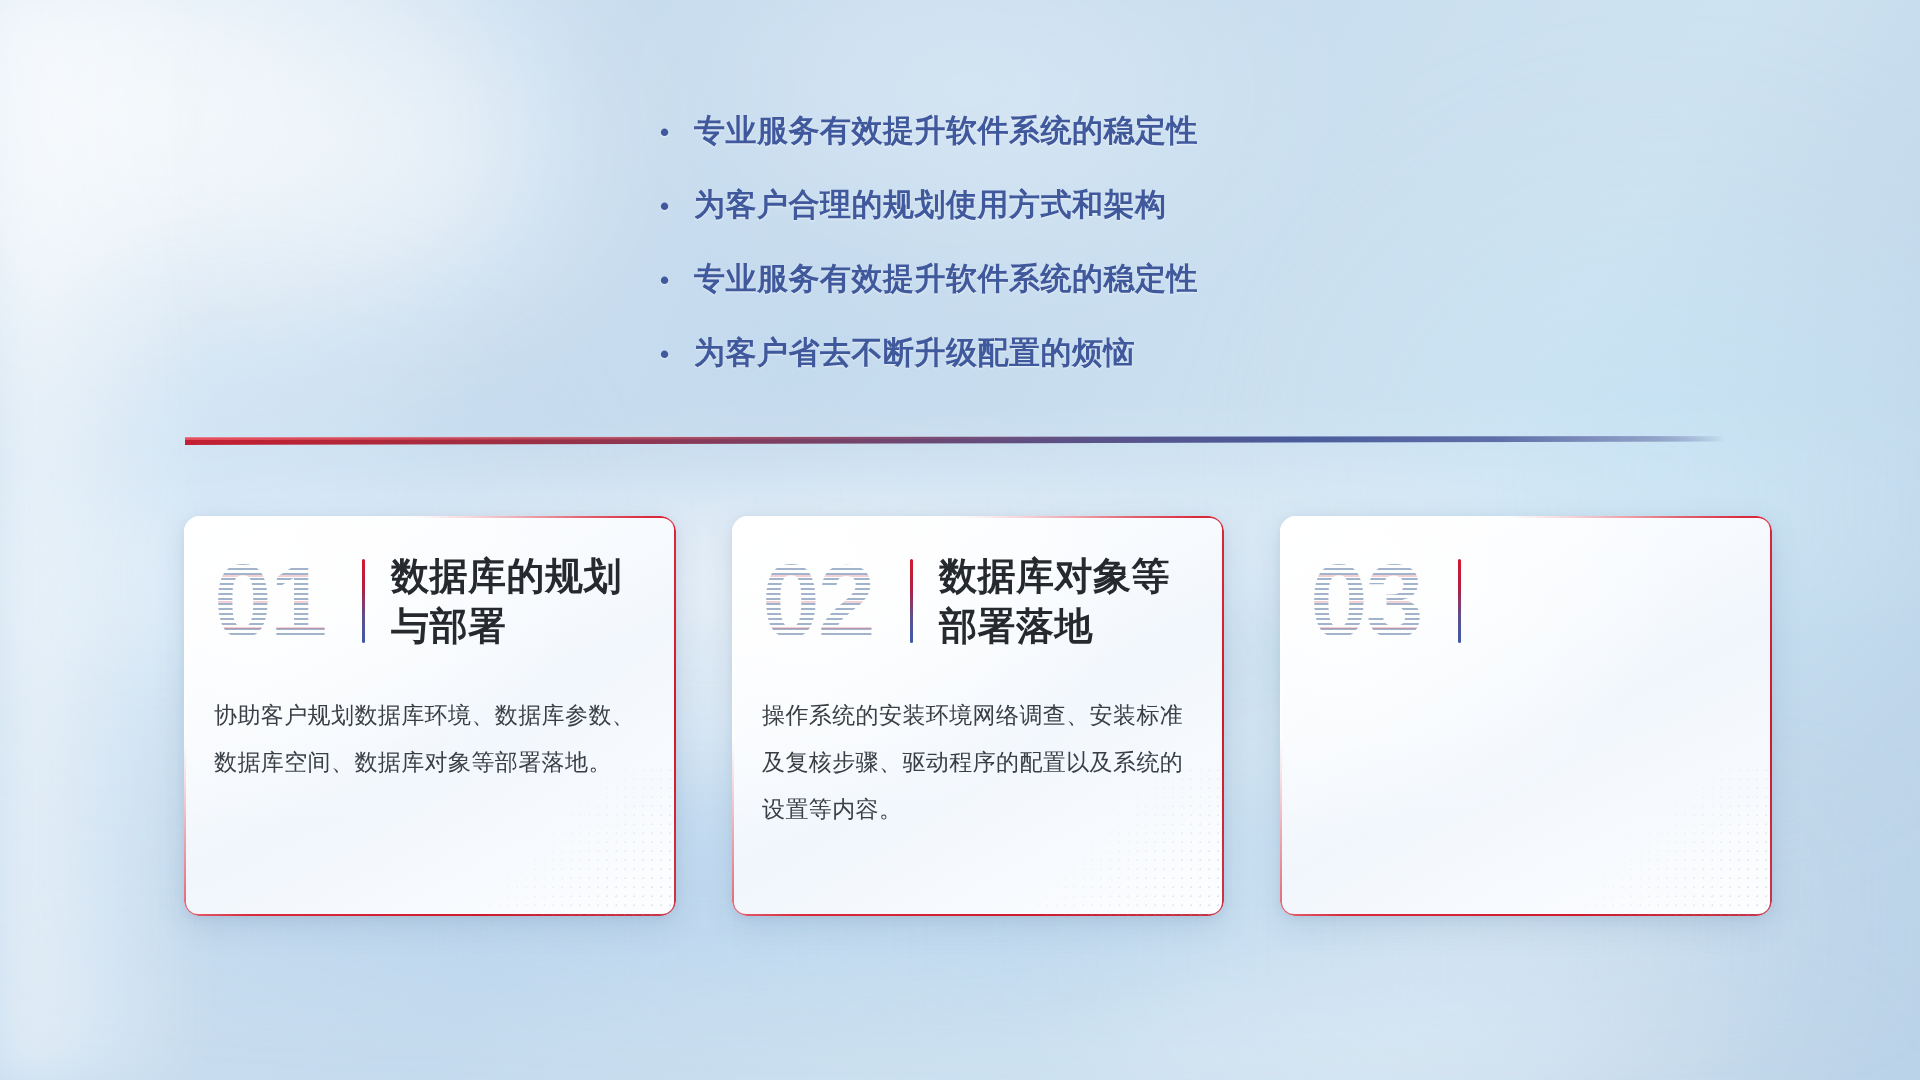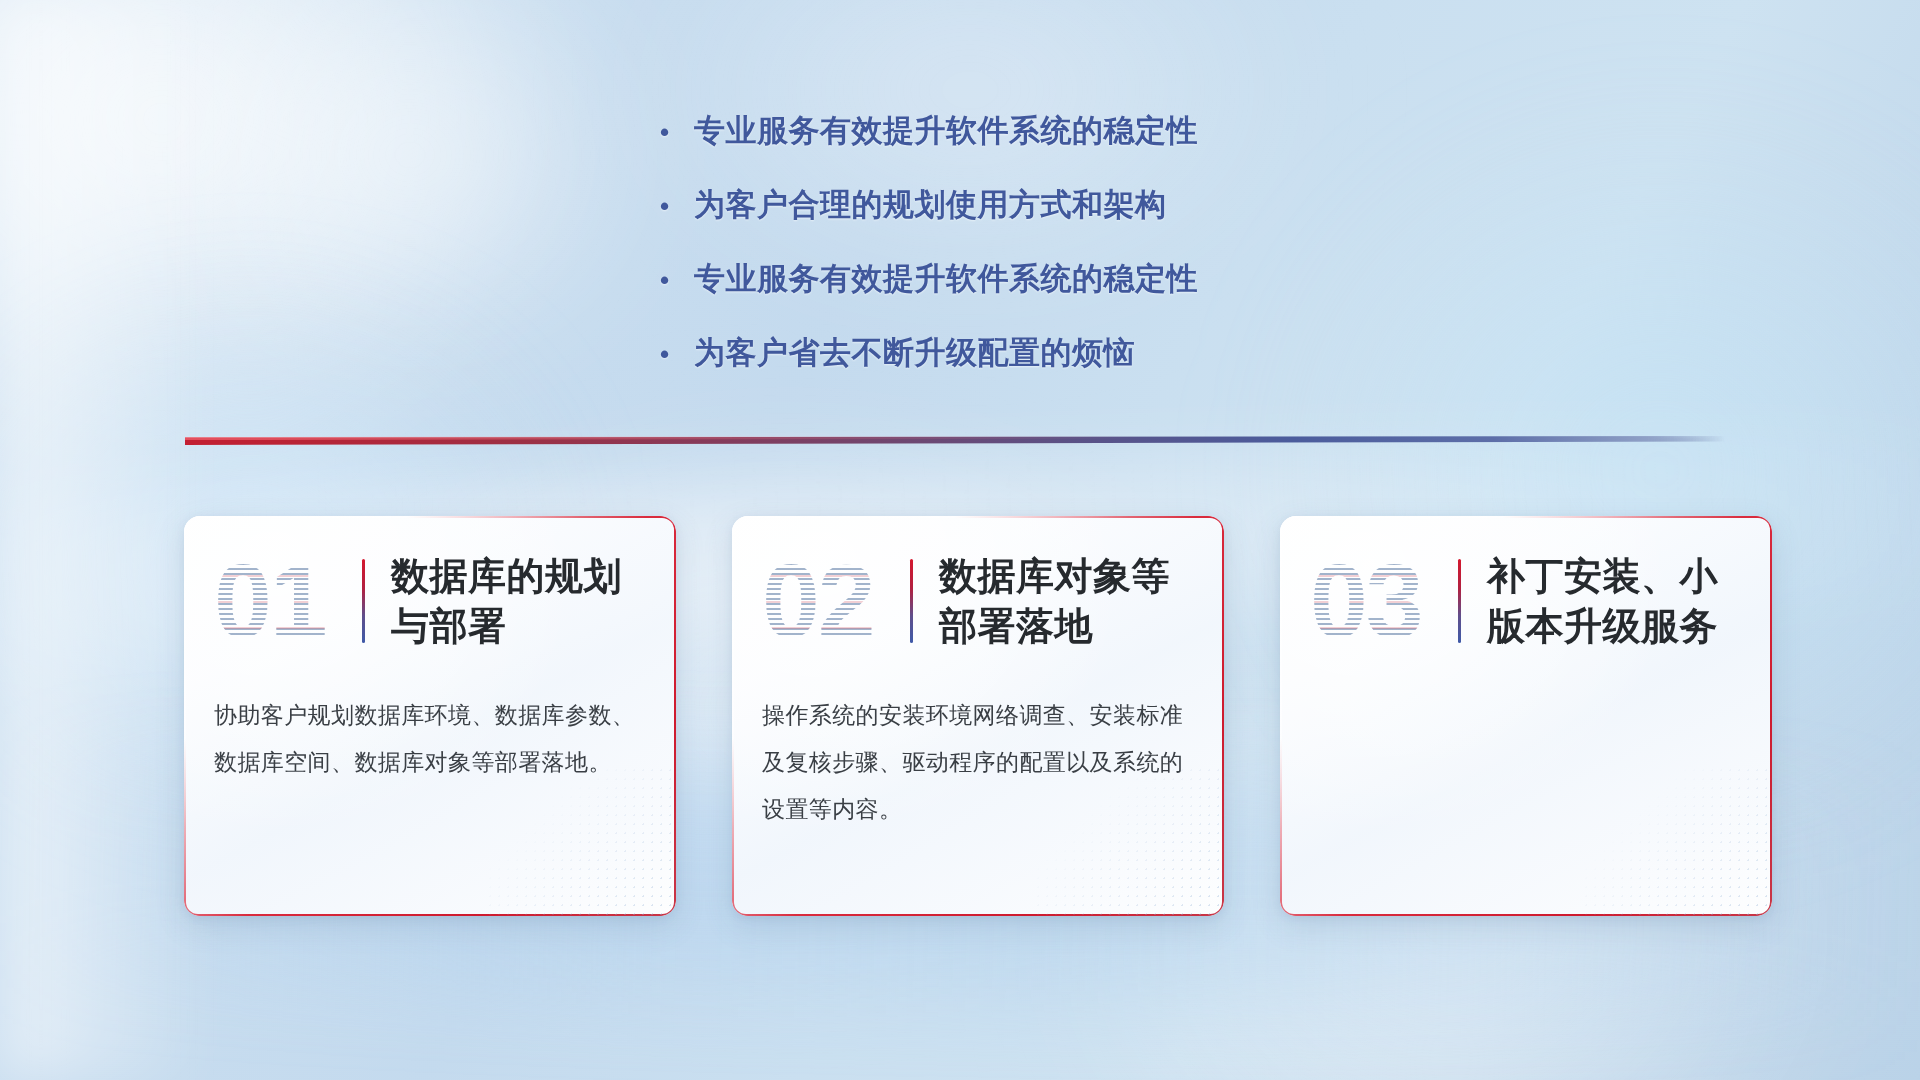--- a/index.html
+++ b/index.html
@@ -284,17 +284,16 @@
     <div class="card-body">操作系统的安装环境网络调查、安装标准及复核步骤、驱动程序的配置以及系统的设置等内容。</div>
   </div>
 
   <div class="card">
     <div class="edge"></div>
     <div class="sheen"></div>
     <div class="dots"></div>
     <div class="card-head">
       <div class="ghostnum">03<span class="tint">03</span></div>
       <div class="accent"></div>
-      <div class="card-title">补丁安装、小版本升级服务</div>
     </div>
   </div>
 
 </div>
 
 </body></html>

